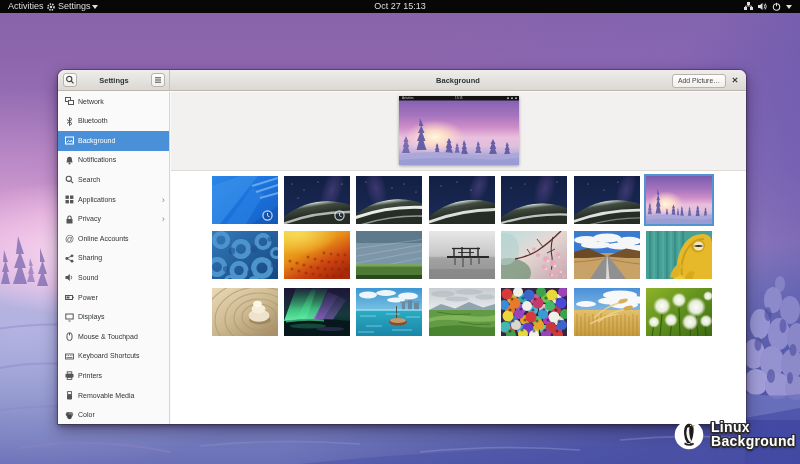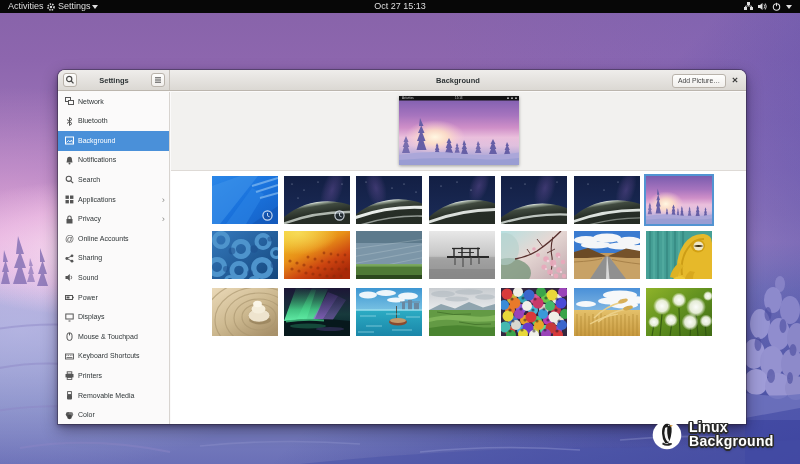--- a/index.html
+++ b/index.html
@@ -57,21 +57,21 @@
           border-bottom:1px solid #dedad6; }
   #preview { position:absolute; left:228px; top:4px; width:120px; height:69px;
              box-shadow:0 1px 3px rgba(0,0,0,0.35); }
   #preview svg { display:block; }
 
   .thumb { position:absolute; width:66px; height:48px; }
   .thumb svg { display:block; }
   .selthumb { outline:2px solid #5294d2; }
 
   
-  #wm { position:absolute; left:652px; top:419px; z-index:40; width:126px; height:45px; }
+  #wm { position:absolute; left:674px; top:419px; z-index:40; width:126px; height:45px; }
   .wmt { position:absolute; left:37px; font-weight:bold; color:#fff; font-size:14px;
          letter-spacing:0.3px; white-space:nowrap;
          text-shadow:-1.2px -1.2px 0 #2c2c2c, 1.2px -1.2px 0 #2c2c2c, -1.2px 1.2px 0 #2c2c2c, 1.2px 1.2px 0 #2c2c2c,
                      -1.4px 0 0 #2c2c2c, 1.4px 0 0 #2c2c2c, 0 -1.4px 0 #2c2c2c, 0 1.6px 0 #2c2c2c, 0 2px 2.5px rgba(0,0,0,.45); }
 </style>
 </head>
 <body>
 <div id="stage">
 
   <svg id="walltrees" style="position:absolute;left:0;top:0;" width="800" height="464" viewBox="0 0 800 464">

